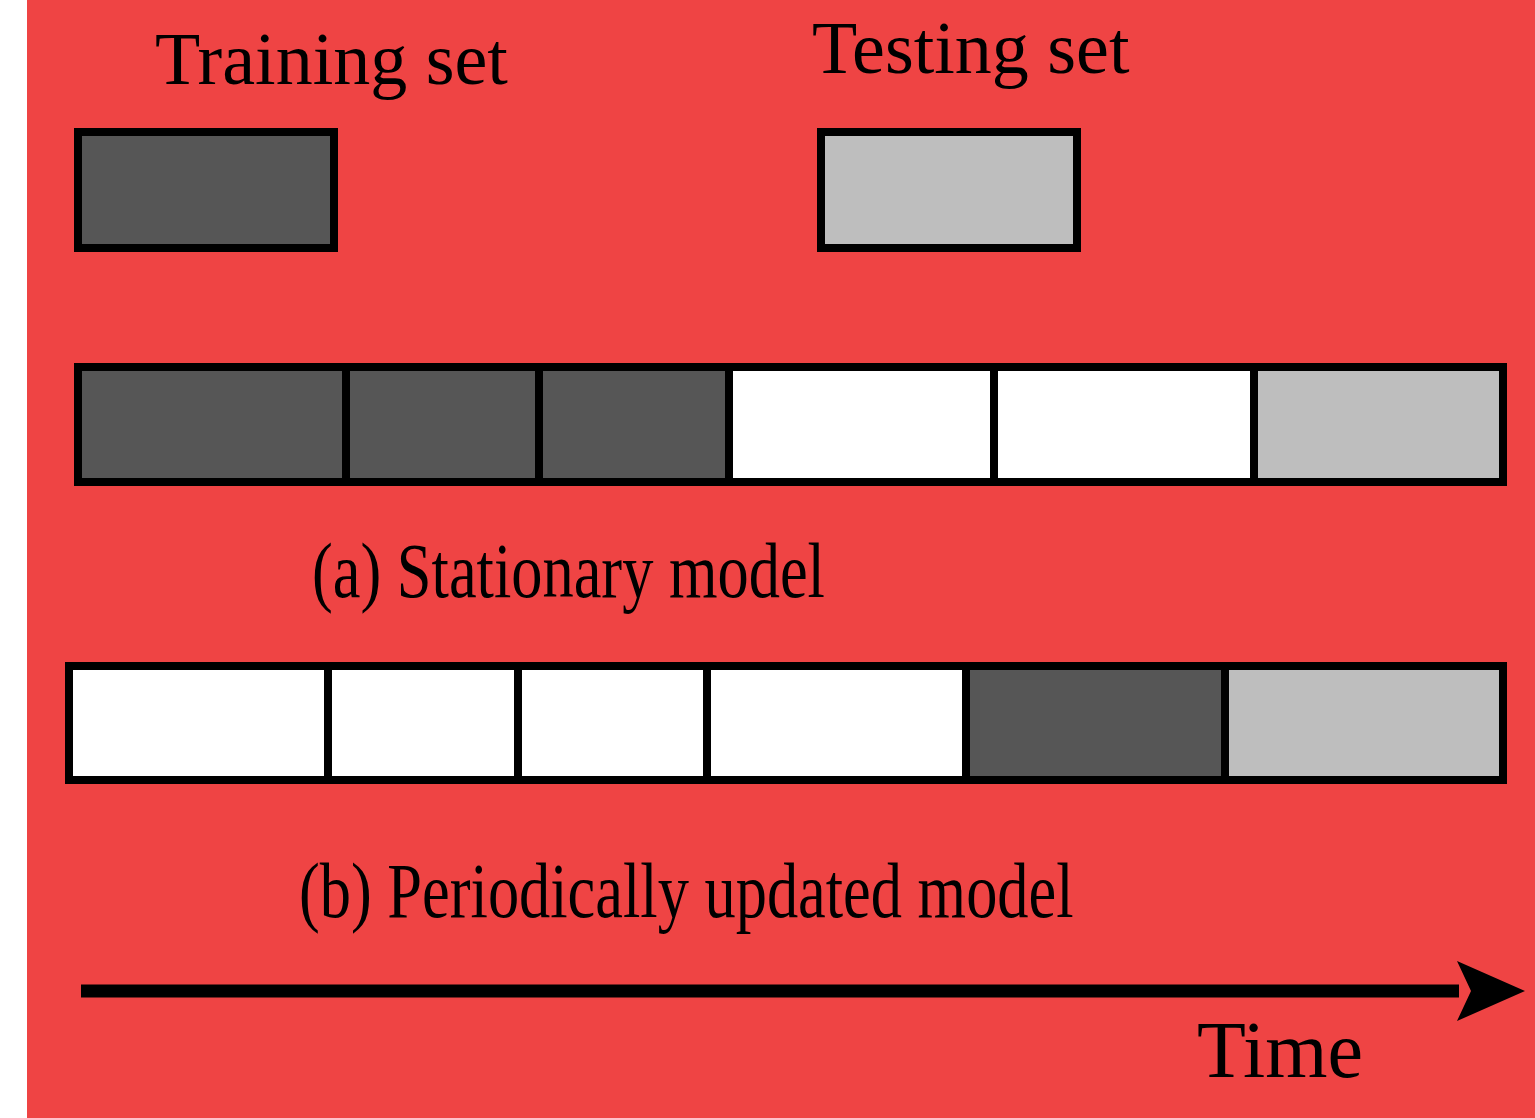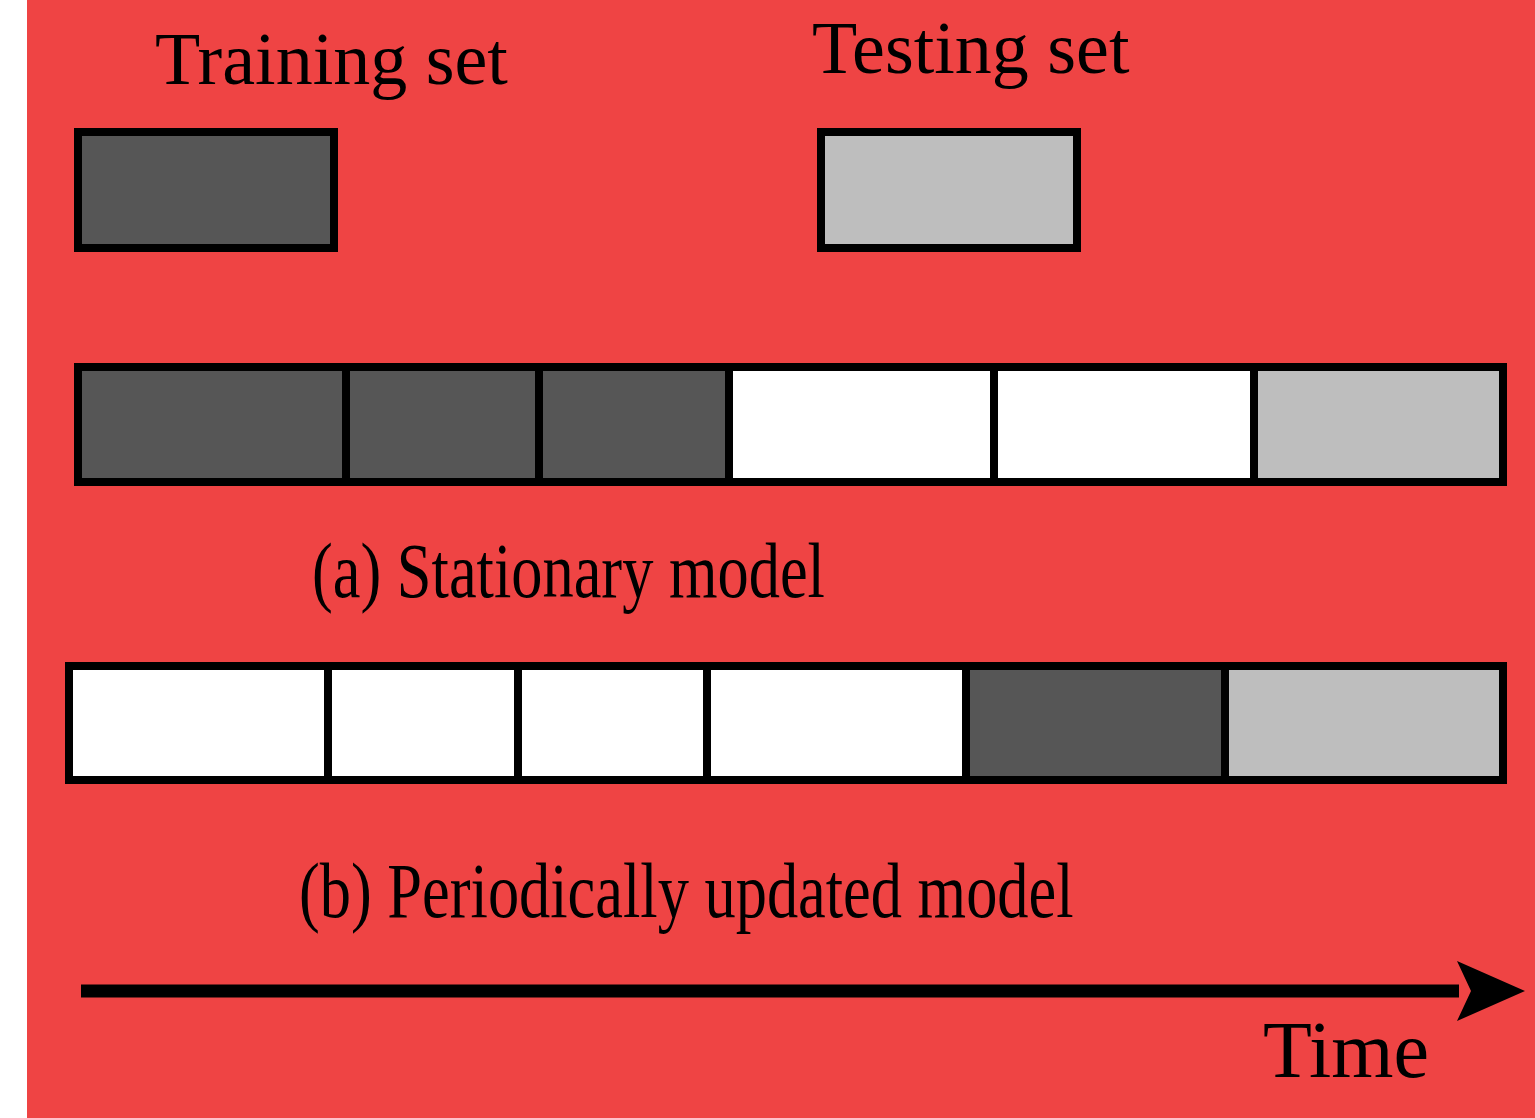--- a/index.html
+++ b/index.html
@@ -121,15 +121,15 @@
 
   <div class="caption" style="left:272px; top:852px;">(b) Periodically updated model</div>
 
   <div class="axis-wrap">
     <svg class="axis-svg" width="1448" height="72" viewBox="0 0 1448 72">
       <line x1="2" y1="36" x2="1380" y2="36" stroke="#000000" stroke-width="13"></line>
       <polygon points="1378,6 1446,36 1378,66 1392,36" fill="#000000"></polygon>
     </svg>
   </div>
 
-  <div class="time-label" style="left:1236px; top:1010px;">Time</div>
+  <div class="time-label" style="left:1170px; top:1010px;">Time</div>
 
 </div>
 
 </body></html>

